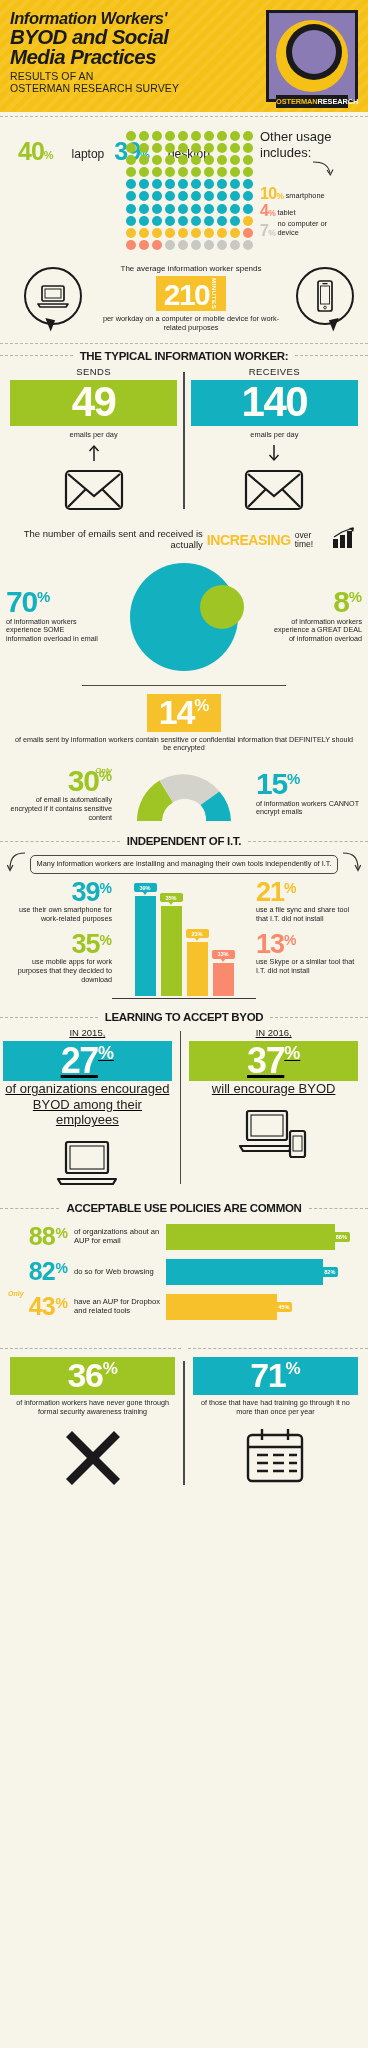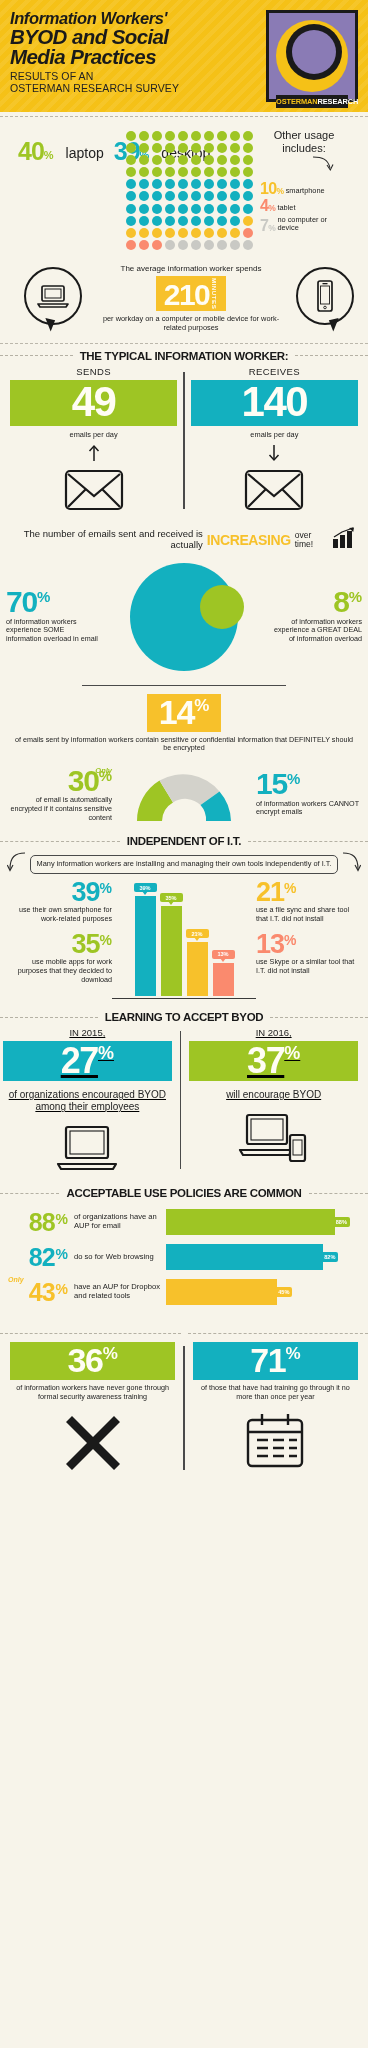--- a/index.html
+++ b/index.html
@@ -94,32 +94,32 @@
     border:1.6px solid #3a3a3a; border-radius:8px;
     padding:5px 4px 5px 4px; background:#f7f4ea; text-align:center;
   }
   .bubble .b-top { font-size:8px; color:#222; line-height:1.2; }
   .bubble .b-big { font-size:44px; font-weight:bold; color:#111; line-height:.95; letter-spacing:-2px;}
   .bubble .b-bot { font-size:8px; color:#222; line-height:1.2; margin-top:1px;}
   .s1-pcts { display:flex; align-items:flex-end; gap:10px; margin-top:14px; padding-left:10px;}
   .pct-grp { display:flex; align-items:flex-end; }
   .pct-num { font-size:25px; font-weight:bold; line-height:.8; letter-spacing:-1px;}
   .pct-sym { font-size:11px; font-weight:bold; line-height:1; }
-  .pct-lbl { font-size:14px; color:#222; margin-left:12px; }
+  .pct-lbl { font-size:12px; color:#222; margin-left:18px; }
   .green { color:#9ec524; }
   .teal  { color:#13b0bf; }
   .yellow{ color:#f7c12b; }
   .coral { color:#fa8a6e; }
   .grey  { color:#c9c9c4; }
 
   .dotgrid { width:128px; display:grid; grid-template-columns:repeat(10,1fr); gap:2.1px; align-content:flex-start; margin-top:4px;}
   .dot { width:10px; height:10px; border-radius:50%; }
 
   .s1-right { width:88px; padding-top:2px; }
-  .ou { font-size:11px; color:#222; line-height:1.2;text-align:center; }
+  .ou { font-size:13px; color:#222; line-height:1.2; }
   .usage { margin-top:5px; }
   .usage-row { display:flex; align-items:flex-end; margin-bottom:3px; }
   .usage-num { font-size:16px; font-weight:bold; line-height:.85; letter-spacing:-.6px;}
   .usage-sym { font-size:8.5px; font-weight:bold; line-height:1;}
   .usage-lbl { font-size:7.4px; color:#222; line-height:1.15; margin-left:1.5px;}
 
   
   .s2 { display:flex; align-items:center; justify-content:center; gap:6px; padding: 10px 10px 6px 24px;}
   .sbubble { width:62px; height:62px; position:relative; flex:0 0 62px;}
   .sb-circ { width:58px; height:58px; border:2.2px solid #1a1a1a; border-radius:50%; display:flex;align-items:center;justify-content:center;}
@@ -202,21 +202,21 @@
   .baseline { border-bottom:1.4px solid #3a3a3a; }
 
   
   .s9 { display:flex; padding:2px 10px 8px 3px;text-decoration:underline;}
   .s9 .col { flex:1; text-align:center; }
   .s9 .vdiv { width:1.6px; background:#4a4a4a; margin:4px 8px; }
   .s9-yr { font-size:9.5px; color:#222; margin-bottom:3px;}
   .s9 .box { padding:3px 0 4px 0; display:flex; align-items:flex-start; justify-content:center;}
   .s9 .box .n { font-size:36px; font-weight:bold; color:#fffdf4; line-height:.92; letter-spacing:-1.4px;}
   .s9 .box .s { font-size:18px; font-weight:bold; color:#fffdf4; line-height:1.05;}
-  .s9-cap { font-size:10px; color:#222; margin-top:8px; line-height:1.2;}
+  .s9-cap { font-size:13px; color:#222; margin-top:0; line-height:1.2;}
 
   
   .s10 { padding:8px 10px 6px 10px; }
   .auprow { display:flex; align-items:center; margin-bottom:9px; }
   .aup-pct { width:58px; display:flex; align-items:flex-start; justify-content:flex-end; position:relative;}
   .aup-pct .n { font-size:25px; font-weight:bold; line-height:.85; letter-spacing:-1px;}
   .aup-pct .s { font-size:14px; font-weight:bold; line-height:1.1; margin-left:1px;}
   .aup-lbl { font-size:7.6px; color:#222; line-height:1.18; width:98px; padding-left:6px;}
   .aup-bar-wrap { flex:1; position:relative; height:26px; display:flex; align-items:center;}
   .aup-bar { height:26px; position:relative; }
@@ -678,21 +678,21 @@
     <div class="ln"></div>
     <h2>ACCEPTABLE USE POLICIES ARE COMMON</h2>
     <div class="ln"></div>
   </div>
   <div class="s10" id="aup-rows">
       <div class="auprow">
         <div class="aup-pct">
           <span class="n" style="color: rgb(158, 197, 36);">88</span>
           <span class="s" style="color: rgb(158, 197, 36);">%</span>
         </div>
-        <div class="aup-lbl">of organizations have an AUP for email</div>
+        <div class="aup-lbl">of organizations about an AUP for email</div>
         <div class="aup-bar-wrap">
           <div class="aup-bar" style="background: rgb(158, 197, 36); width: 88%;">
             <div class="aup-flag" style="background: rgb(158, 197, 36);">88%</div>
           </div>
         </div>
       </div>
       <div class="auprow">
         <div class="aup-pct">
           <span class="n" style="color: rgb(19, 176, 191);">82</span>
           <span class="s" style="color: rgb(19, 176, 191);">%</span>

